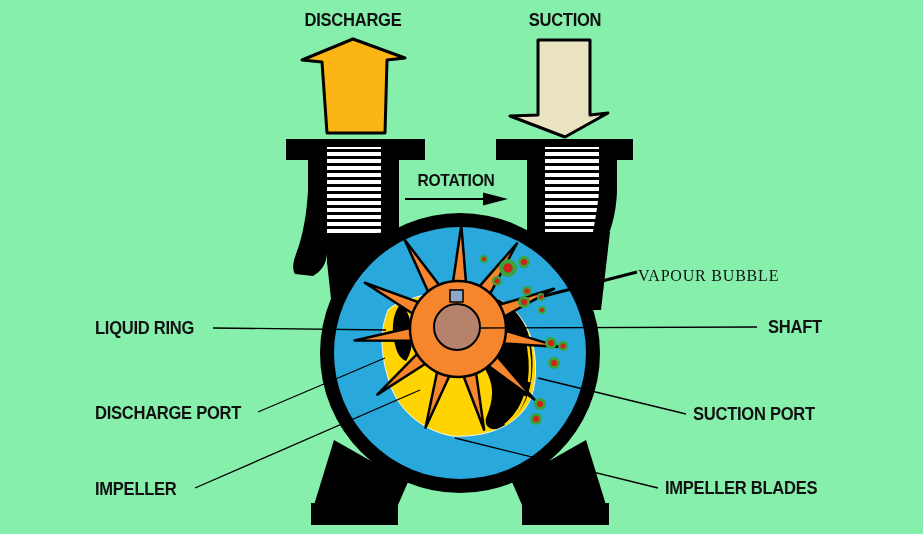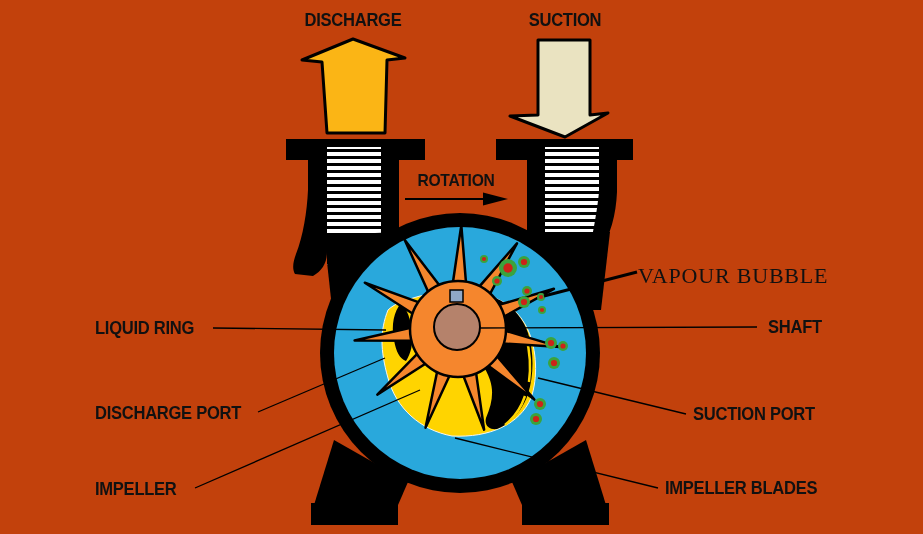--- a/index.html
+++ b/index.html
@@ -1,23 +1,23 @@
 <!DOCTYPE html>
 <html style="--liquid: #29A8DC; --impeller: #F5862D; --gas: #FFD400; --shaft: #B5826B; --key: #8FA8C8; --discharge-arrow: #FBB515; --suction-arrow: #EAE3C1;"><head>
 <meta charset="utf-8">
 <style>
   html,body{margin:0;padding:0;background:#ffffff;}
-  #stage{position:relative;width:923px;height:534px;background:#c2410c;overflow:hidden;
+  #stage{position:relative;width:923px;height:534px;background:#86efac;overflow:hidden;
          font-family:"Liberation Sans",sans-serif;}
   #diagram-svg{position:absolute;left:0;top:0;}
   .lbl{position:absolute;color:#111;font-weight:700;font-size:18px;letter-spacing:-0.3px;
        white-space:nowrap;transform-origin:left center;}
   .lbl.centered{transform:translate(-50%,-50%) scaleX(0.92);transform-origin:center center;}
   .lbl.left-anchor{transform:translate(0,-50%) scaleX(0.92);}
-  .lbl.serif{font-family:"Liberation Serif",serif;font-weight:400;font-size:22px;
+  .lbl.serif{font-family:"Liberation Serif",serif;font-weight:400;font-size:16px;
              letter-spacing:0.8px;transform:translate(0,-50%);}
   .lbl.small{font-size:17px;}
 </style>
 </head>
 <body>
 
 <div id="stage">
   <svg id="diagram-svg" width="923" height="534" viewBox="0 0 923 534">
     <defs>
       <pattern id="hatch" width="10" height="7" patternUnits="userSpaceOnUse">

